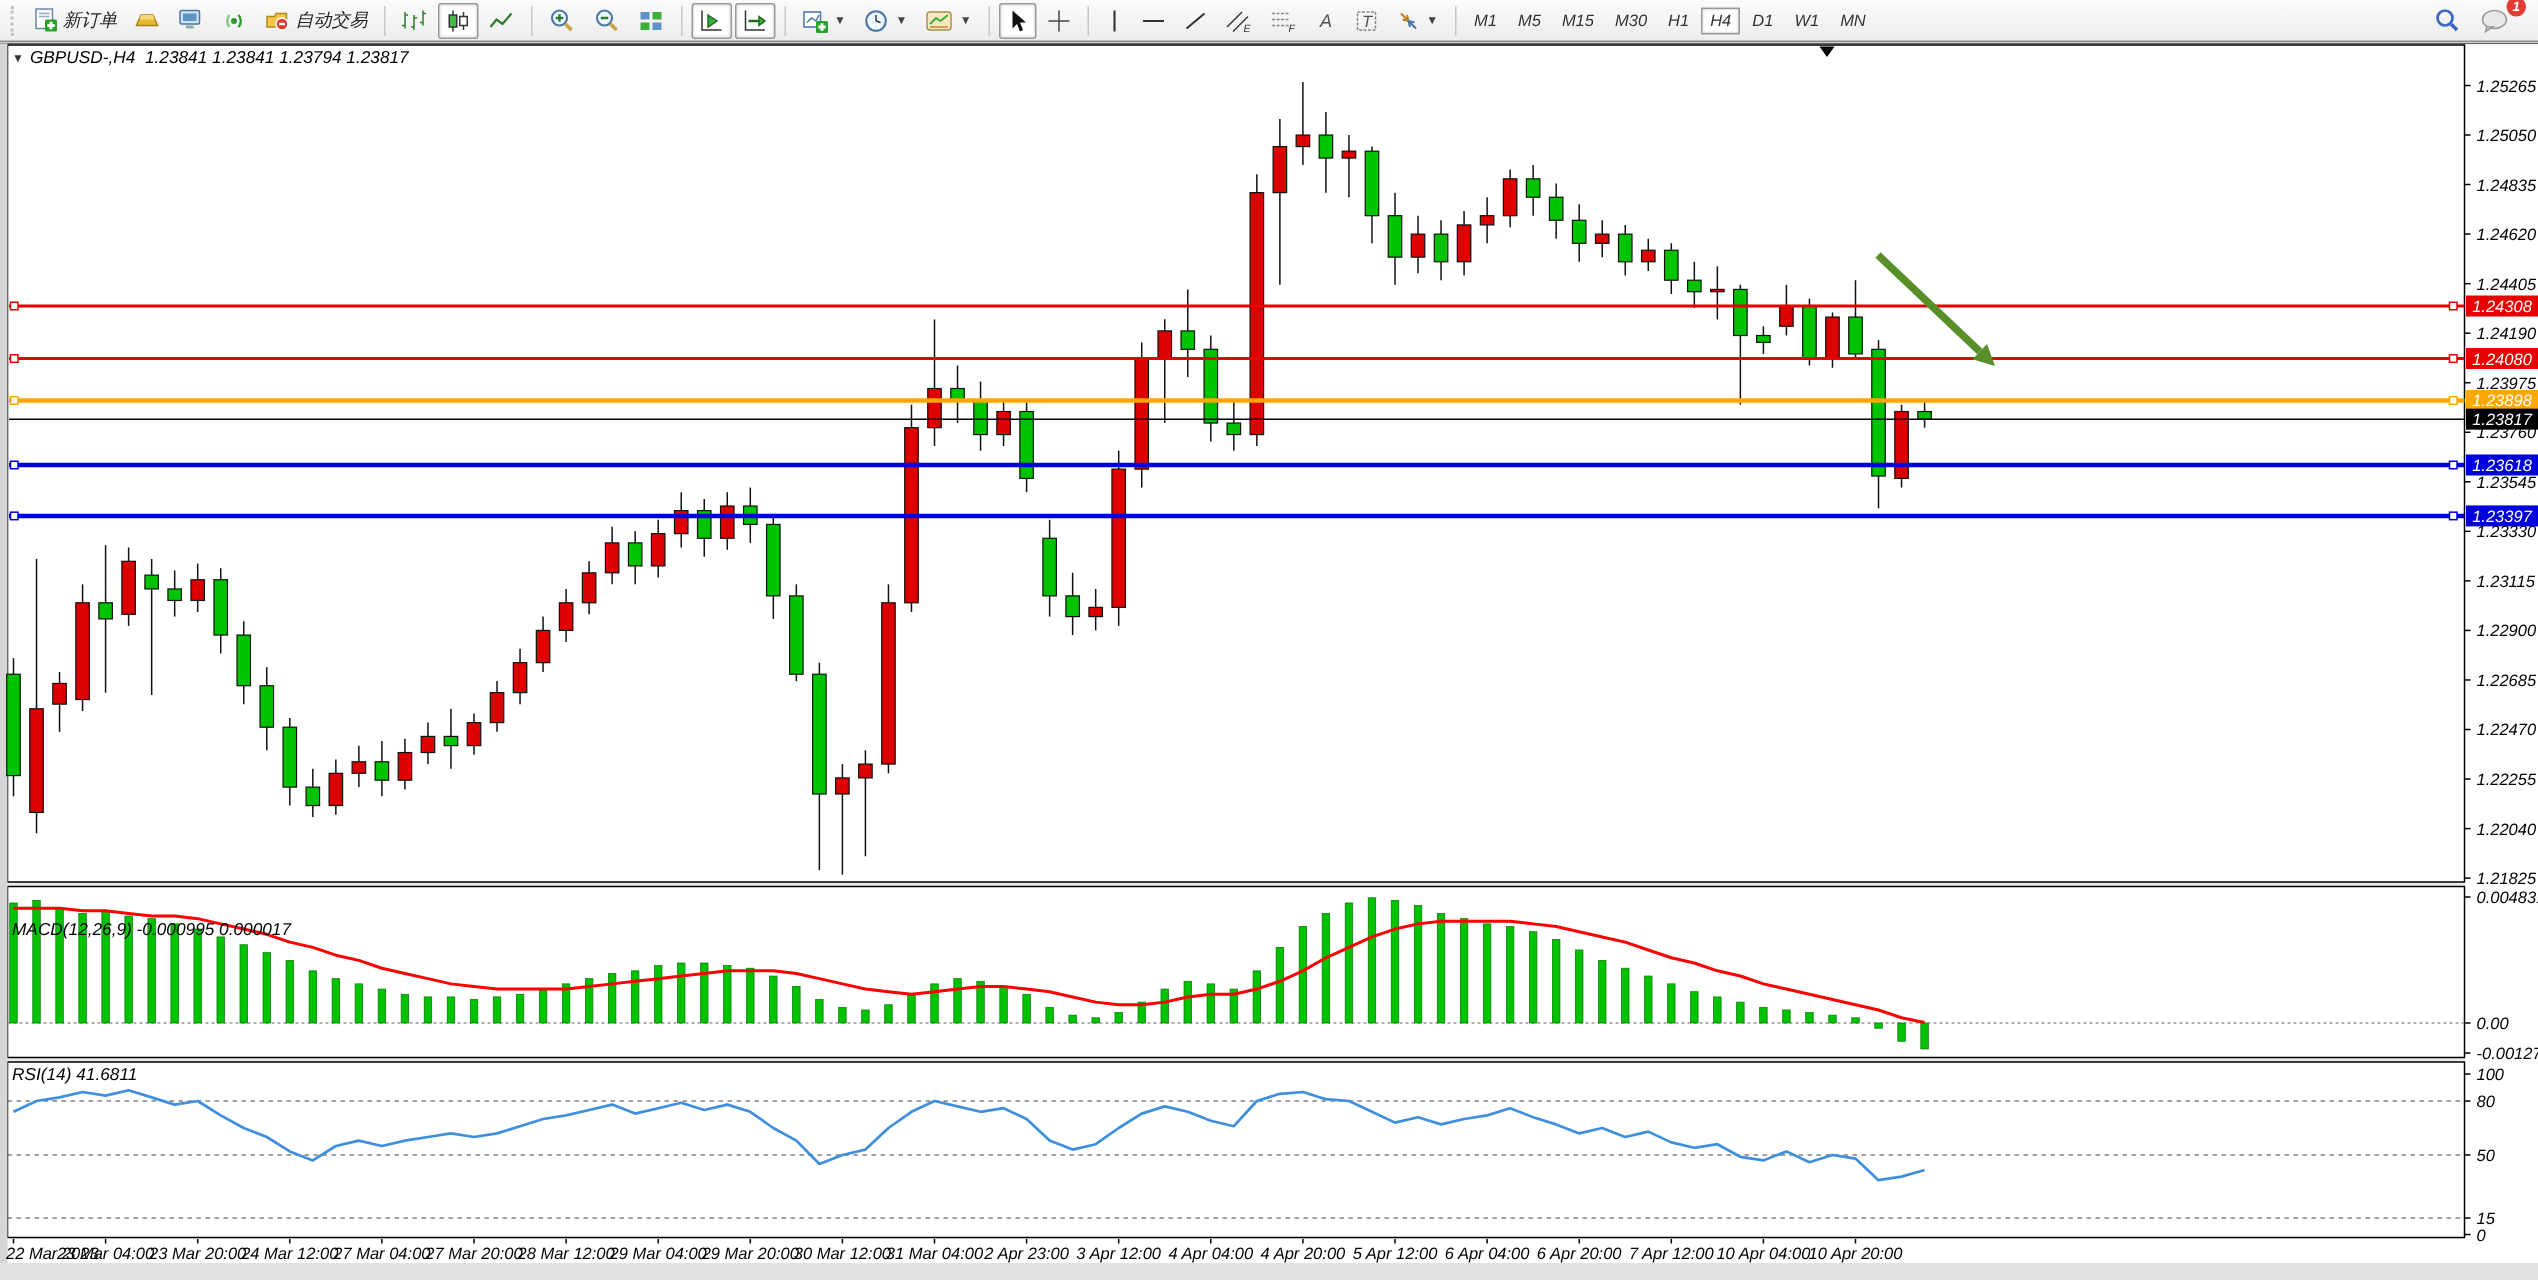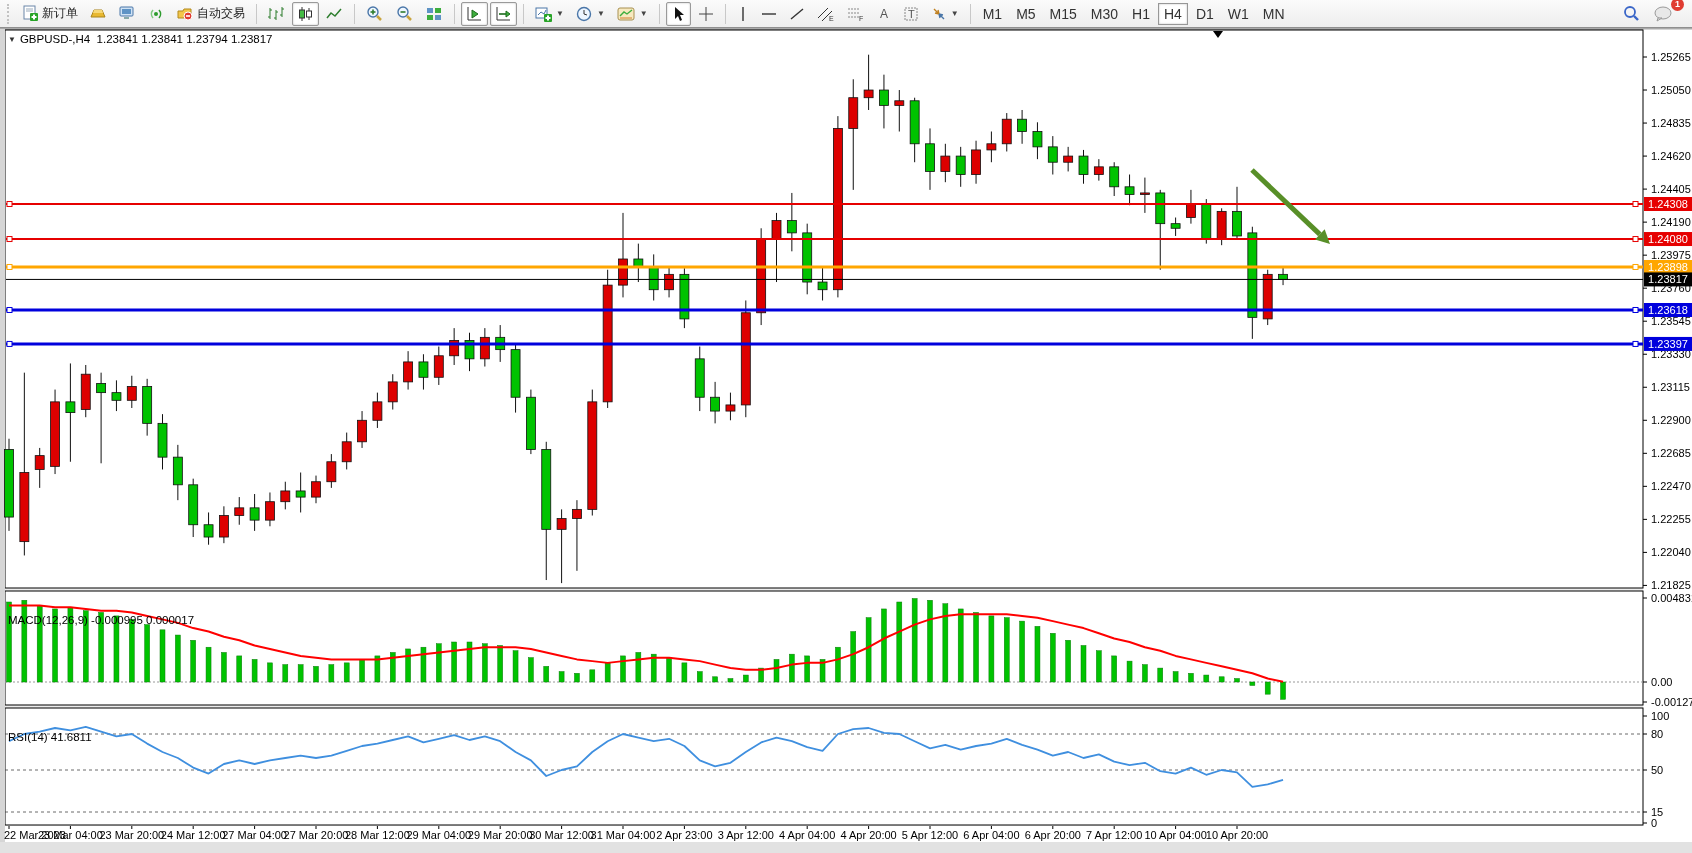--- a/index.html
+++ b/index.html
@@ -1,39 +1,39 @@
 <!DOCTYPE html>
 <html><head>
 <meta charset="utf-8">
 <style>
   html,body{margin:0;padding:0;background:#d4d4d4;}
   *{box-sizing:border-box;}
   #app{position:relative;width:1692px;height:853px;background:#ececec;overflow:hidden;
-       font-family:"Liberation Sans","DejaVu Sans",sans-serif;}
+       font-family:"Liberation Sans","DejaVu Sans",sans-serif;font-style:italic;}
   
   #toolbar{position:absolute;left:0;top:0;width:1692px;height:28px;background:linear-gradient(#fbfbfb,#ededed);
            border-bottom:1px solid #8f8f8f;display:flex;align-items:center;padding:0 4px;gap:2px;}
   .grip{width:5px;height:20px;border-left:2px dotted #c2c2c2;margin:0 3px;}
   .sep{width:1px;height:20px;background:#c8c8c8;margin:0 4px;}
   .tbtn{display:inline-flex;align-items:center;gap:3px;height:24px;padding:0 4px;border:1px solid transparent;
         border-radius:2px;font-size:12px;color:#222;cursor:default;white-space:nowrap;}
   .tbtn.pressed{background:#fff;border:1px solid #9a9a9a;box-shadow:inset 0 0 2px #bbb;}
   .dd{font-size:8px;color:#444;margin-left:1px;}
-  .tf{font-size:14px;color:#333;padding:2px 5px;border:1px solid transparent;}
+  .tf{font-size:11px;color:#333;padding:2px 5px;border:1px solid transparent;}
   .tf.active{background:#fff;border:1px solid #979797;box-shadow:inset 0 0 2px #bbb;}
   .spacer{flex:1;}
   .badge{position:absolute;top:-5px;right:-7px;background:#e03c31;color:#fff;border-radius:50%;
          width:13px;height:13px;font-size:9px;line-height:13px;text-align:center;font-weight:bold;}
   .bubble-wrap{position:relative;margin-right:10px;}
   
   #chart-svg{position:absolute;left:0;top:28px;}
   .overlay{position:absolute;font-size:11.5px;color:#000;z-index:5;white-space:pre;text-align:center;}
   #symbol-line{left:8px;top:33px;}
   #macd-line{left:8px;top:614px;}
-  #rsi-line{left:8px;top:711px;margin-top:20px;}
+  #rsi-line{left:8px;top:711px;}
   .tri{font-size:8px;vertical-align:1px;color:#333;margin-right:4px;}
 </style>
 </head>
 <body>
 
 <div id="app">
 
   <div id="toolbar">
     <div class="grip"></div>
 

